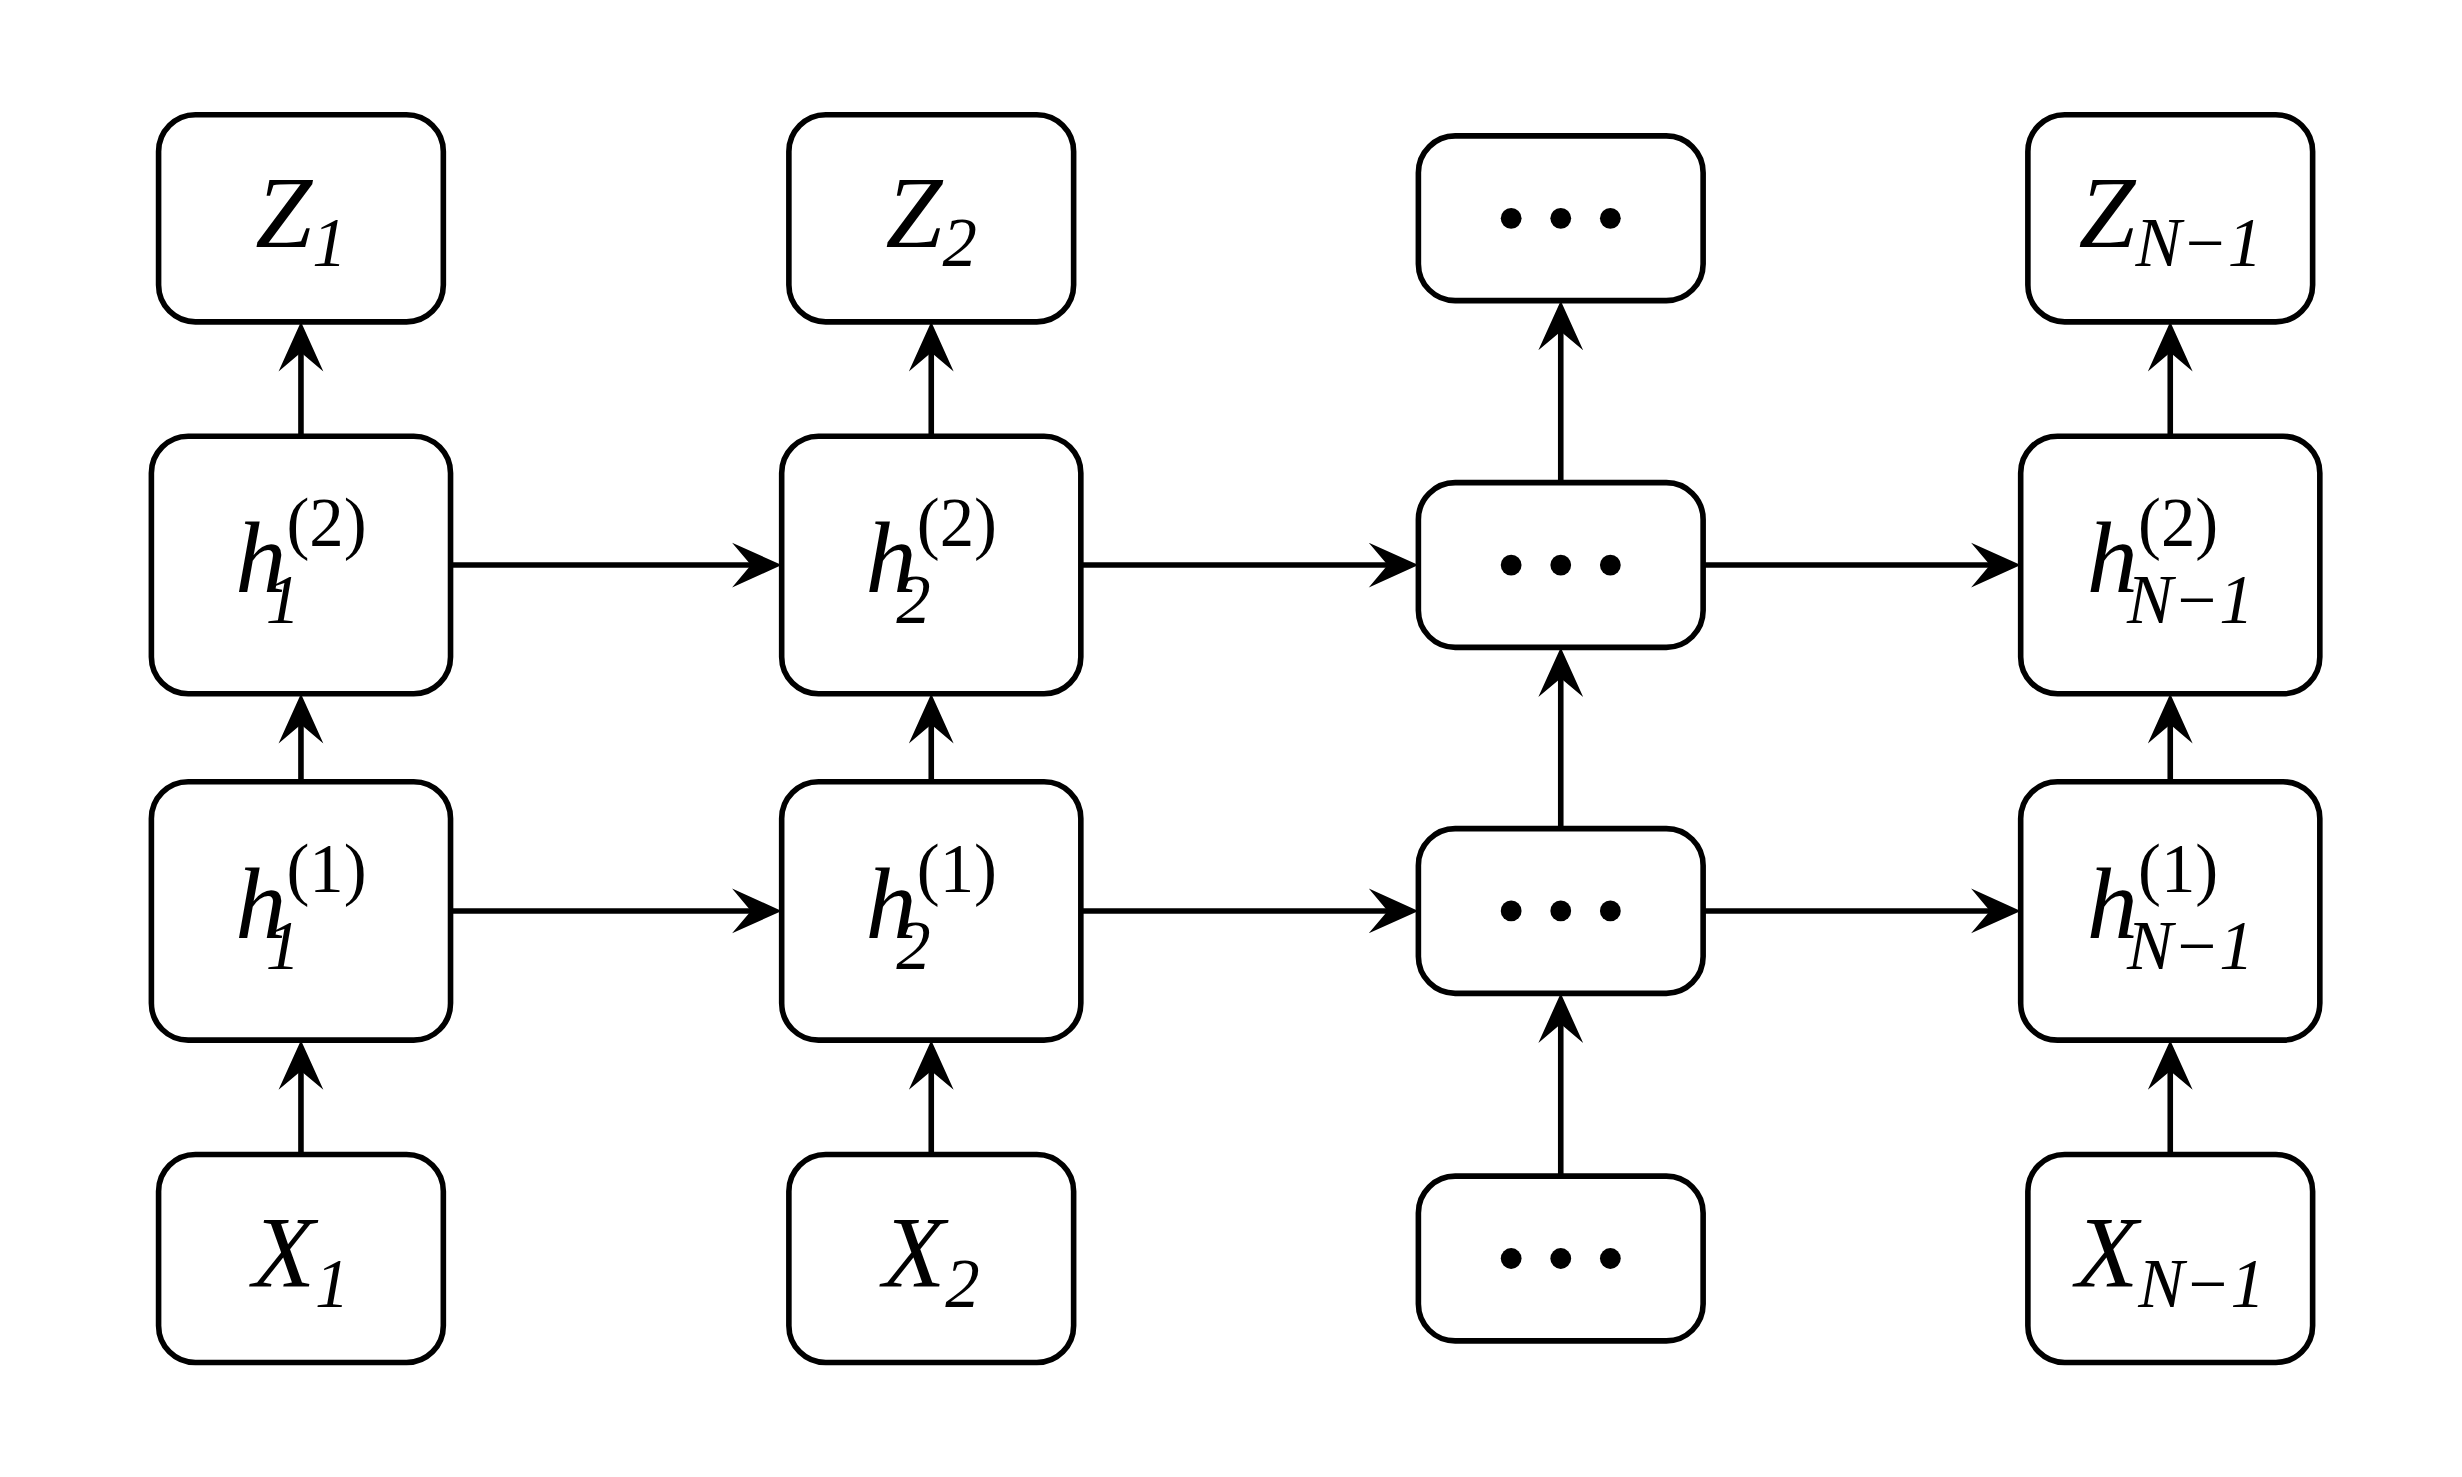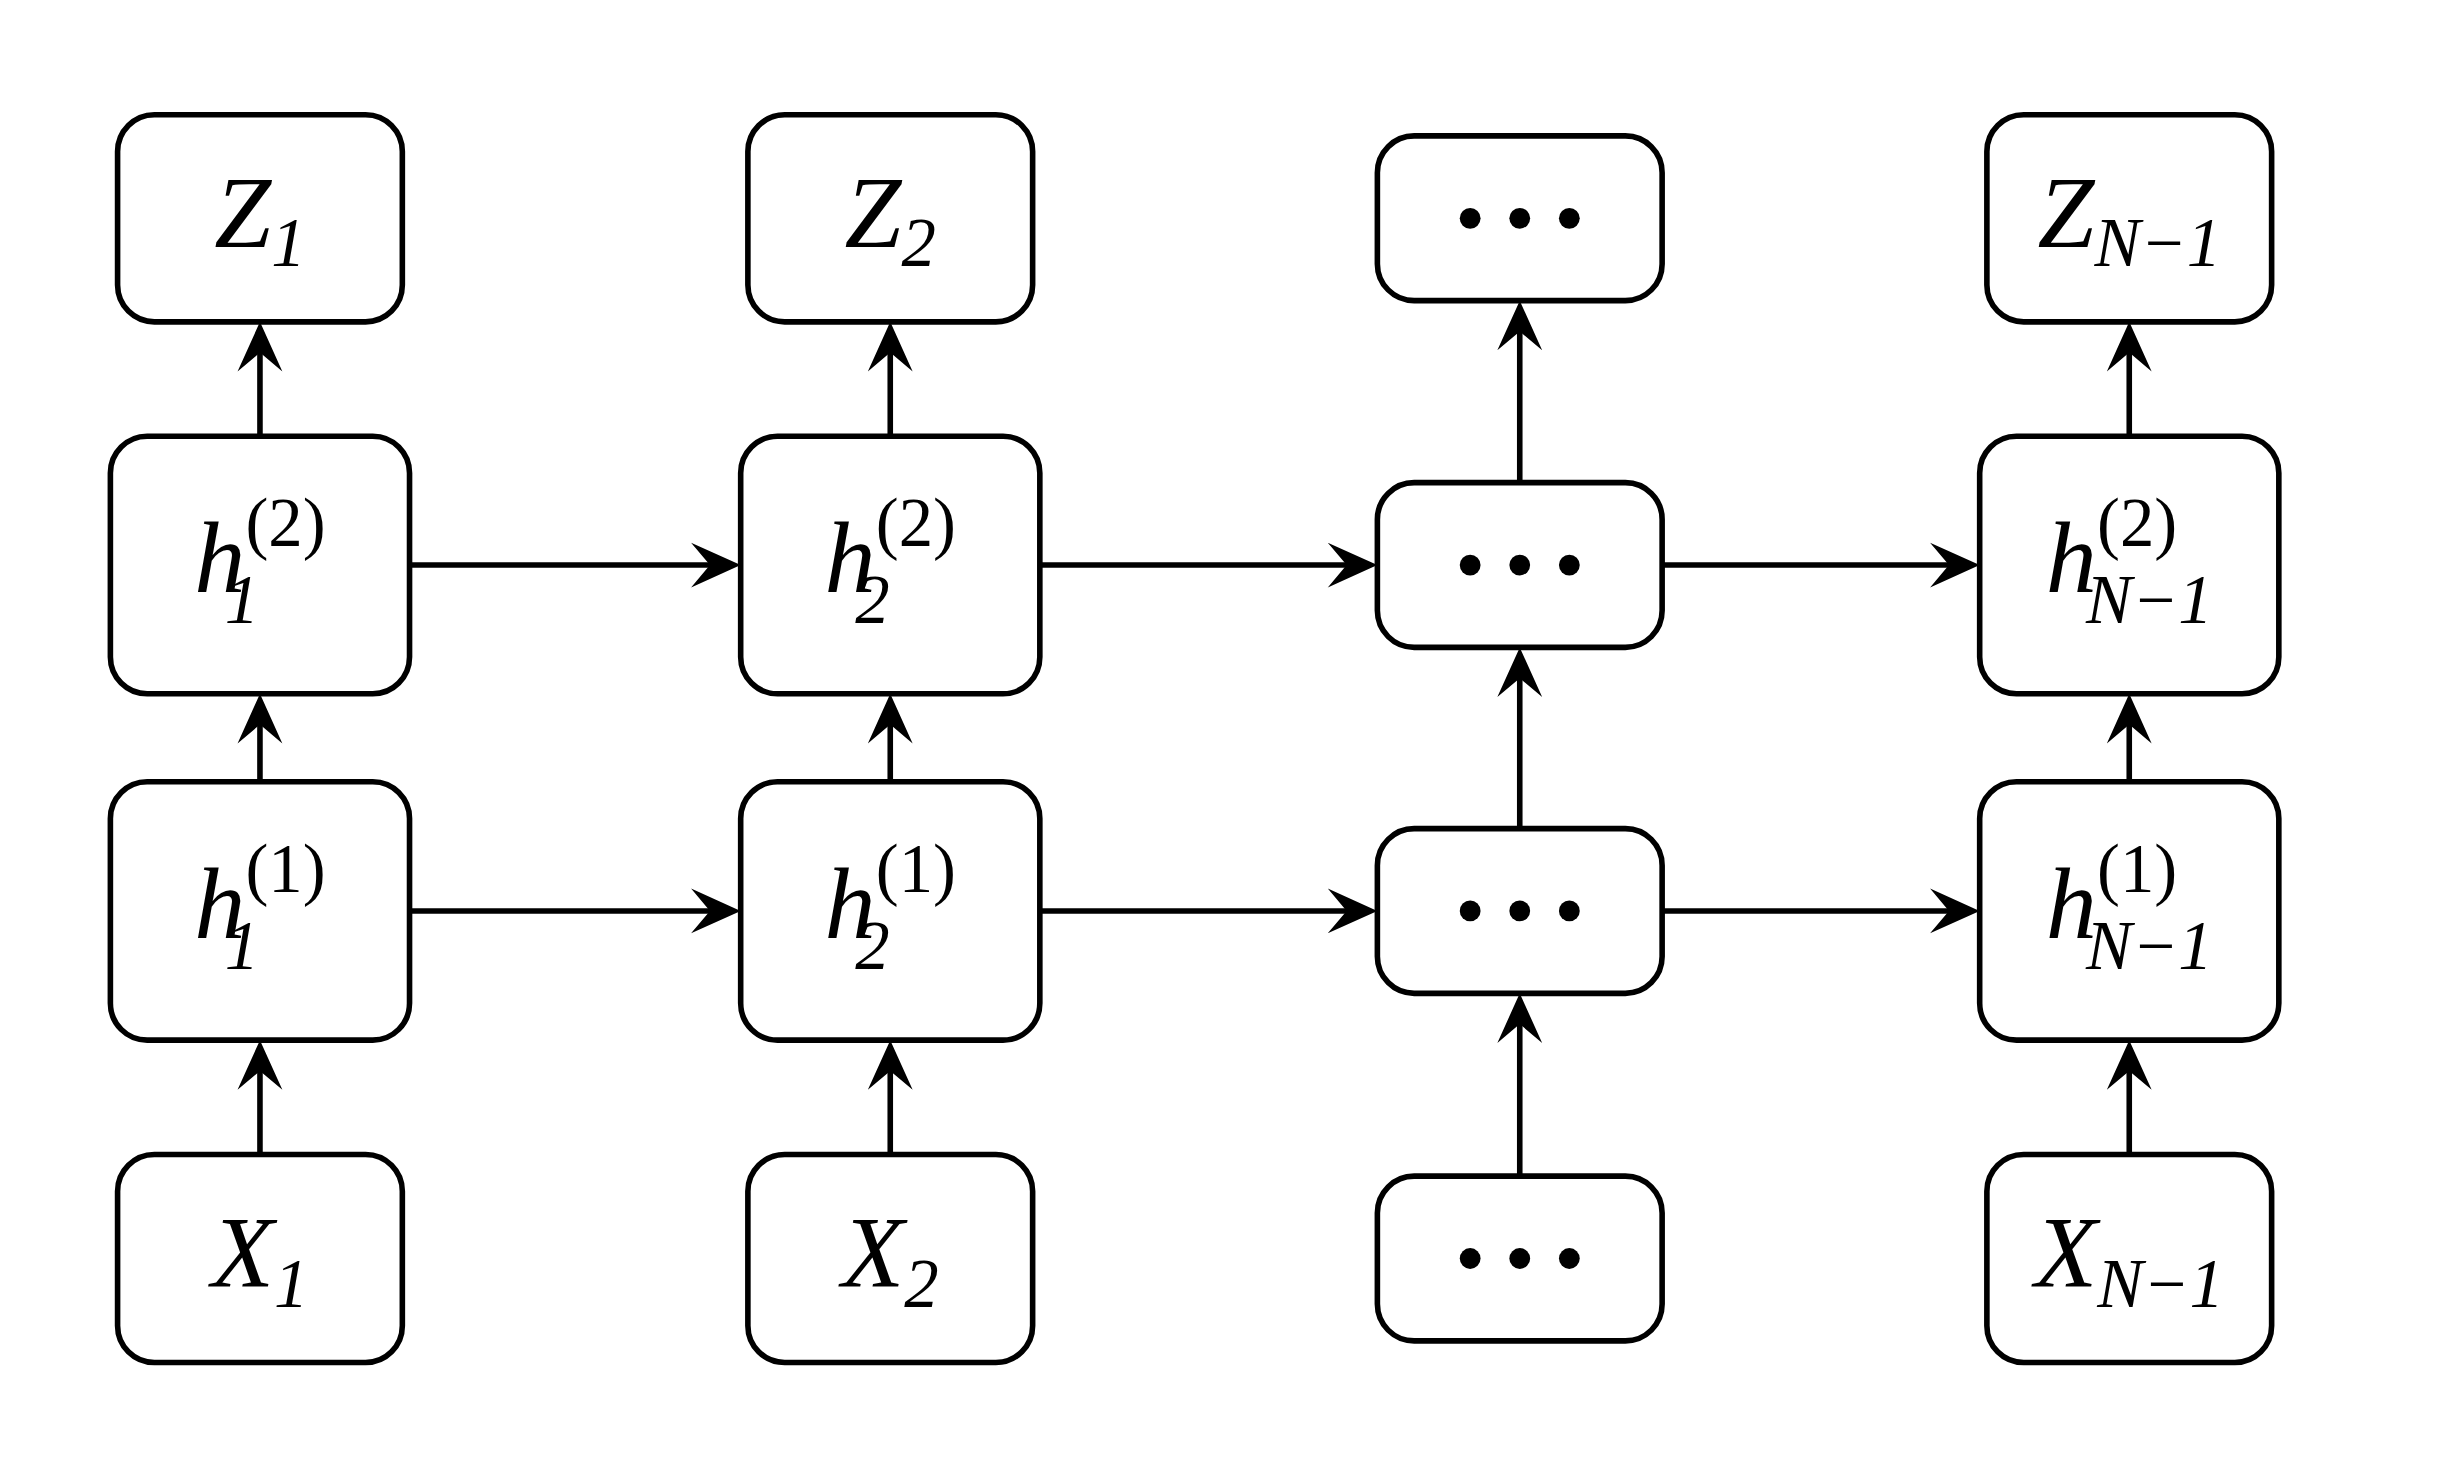--- a/index.html
+++ b/index.html
@@ -11,20 +11,21 @@
     width: 2462px;
     height: 1478px;
     overflow: hidden;
     font-family: "Liberation Serif", "DejaVu Serif", serif;
   }
   #diagram-root {
     position: relative;
     width: 2016px;
     height: 1478px;
     background: #ffffff;
+    margin-left: 41px;
   }
   svg#diagram-canvas {
     position: absolute;
     left: 0;
     top: 0;
     width: 2462px;
     height: 1478px;
     display: block;
   }
   .node-box {

